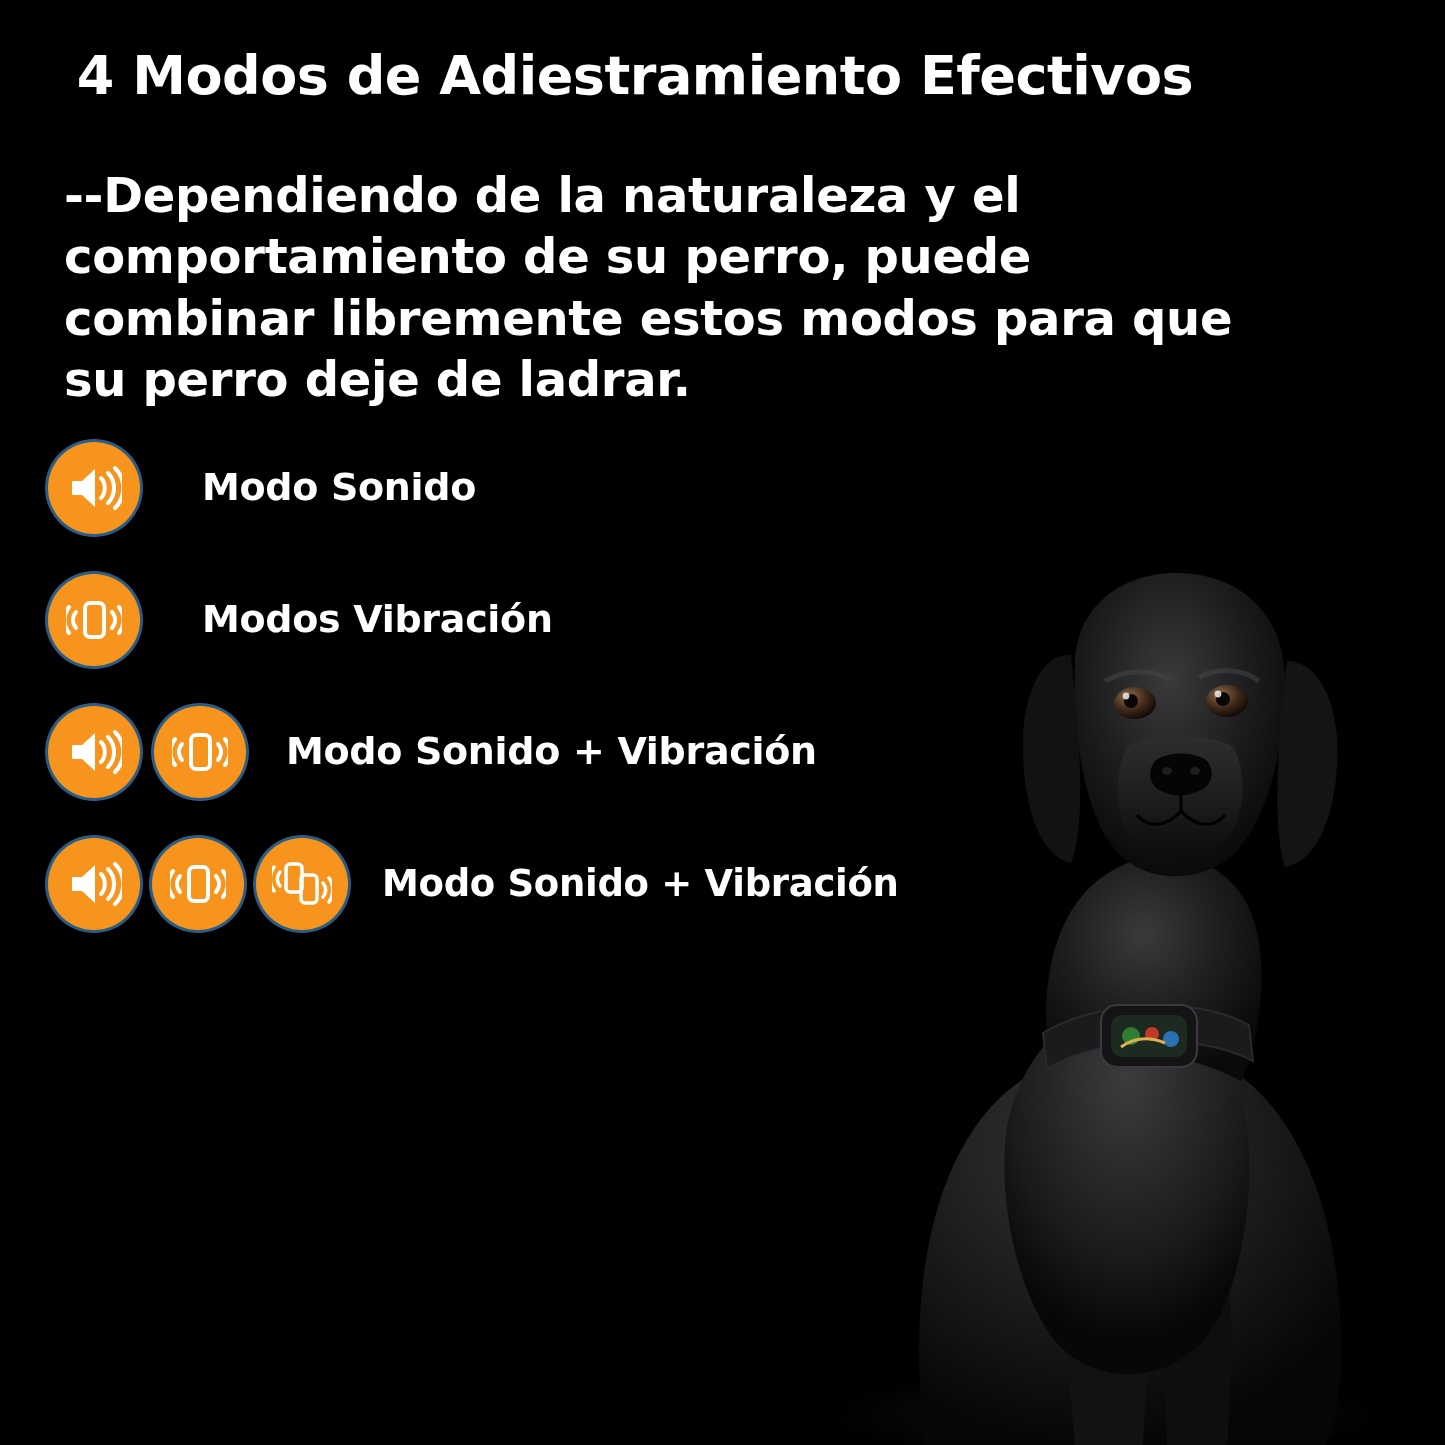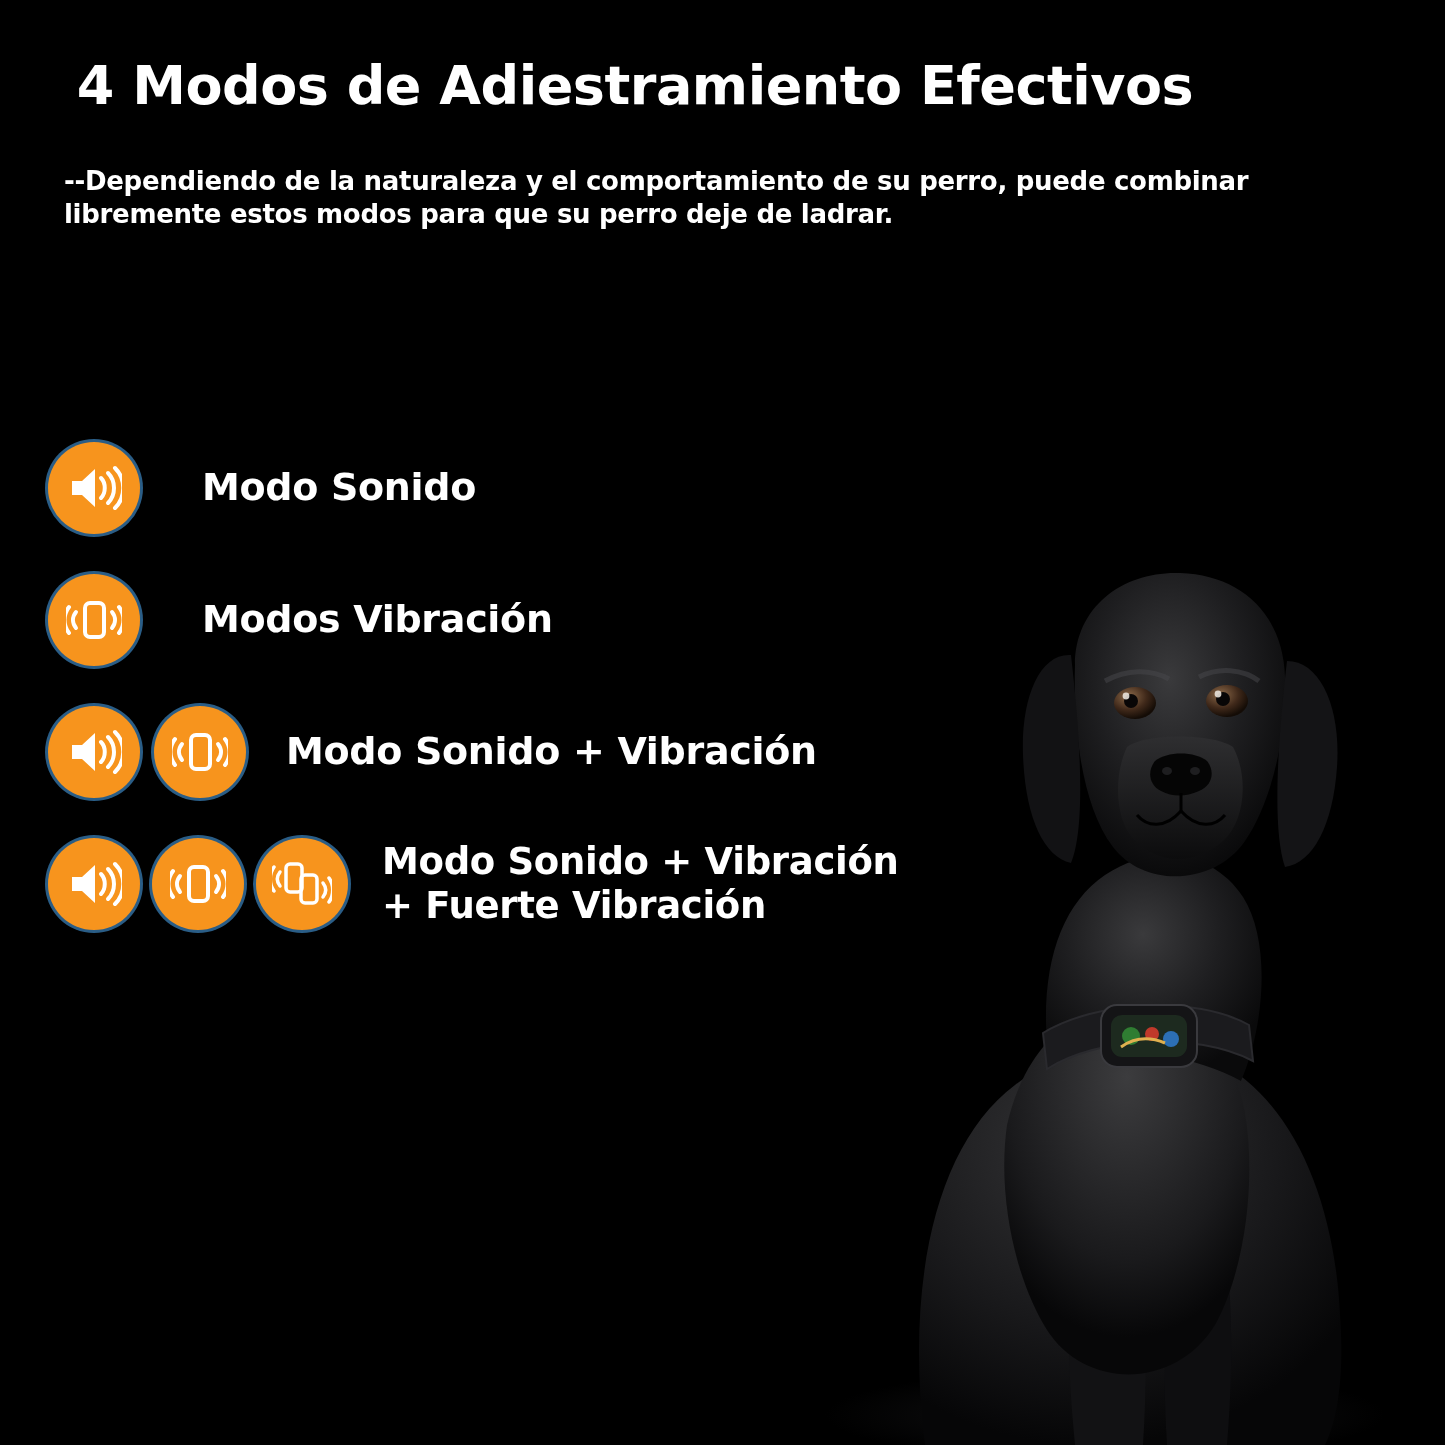--- a/index.html
+++ b/index.html
@@ -14,59 +14,60 @@
     height: 1445px;
     background: #000000;
     overflow: hidden;
     font-family: "DejaVu Sans", sans-serif;
     color: #ffffff;
   }
 
   
   .headline {
     position: absolute;
-    top: 54px;
+    top: 44px;
     left: 0;
     width: 1270px;
     text-align: center;
     font-family: "DejaVu Sans", sans-serif;
     font-weight: bold;
     font-size: 54px;
     letter-spacing: -0.5px;
     color: #ffffff;
   }
 
   .subhead {
     position: absolute;
     top: 165px;
     left: 64px;
     width: 1215px;
     font-family: "DejaVu Sans", sans-serif;
     font-weight: bold;
-    font-size: 26px;
+    font-size: 48px;
     line-height: 1.28;
     color: #ffffff;
     letter-spacing: -0.3px;
   }
 
   
   .dog-photo {
     position: absolute;
     right: 30px;
     bottom: 0;
     width: 640px;
     height: 960px;
   }
 
   
   .modes {
     position: absolute;
     left: 48px;
     top: 440px;
     width: 950px;
+    text-align: right;
   }
   .mode-row {
     display: flex;
     align-items: center;
     margin-bottom: 36px;
     min-height: 96px;
   }
   .icon-group {
     display: flex;
     align-items: center;
@@ -276,18 +277,17 @@
             <rect x="29" y="17" width="16" height="28" rx="4" stroke="#ffffff" stroke-width="3.5"></rect>
             <path d="M8 14 C4.5 18.5 4.5 23.5 8 28" stroke="#ffffff" stroke-width="3.5" stroke-linecap="round" fill="none"></path>
             <path d="M2 9 C-3 16 -3 26 2 33" stroke="#ffffff" stroke-width="3.5" stroke-linecap="round" fill="none"></path>
             <path d="M51 25 C54.5 29.5 54.5 34.5 51 39" stroke="#ffffff" stroke-width="3.5" stroke-linecap="round" fill="none"></path>
             <path d="M57 20 C62 27 62 37 57 44" stroke="#ffffff" stroke-width="3.5" stroke-linecap="round" fill="none"></path>
           </svg>
         </div>
       </div>
       <div class="mode-label">
         <span>Modo Sonido + Vibración</span>
-        <span class="l2">+ Fuerte Vibración</span>
       </div>
     </div>
 
   </div>
 </div>
 
 </body></html>

